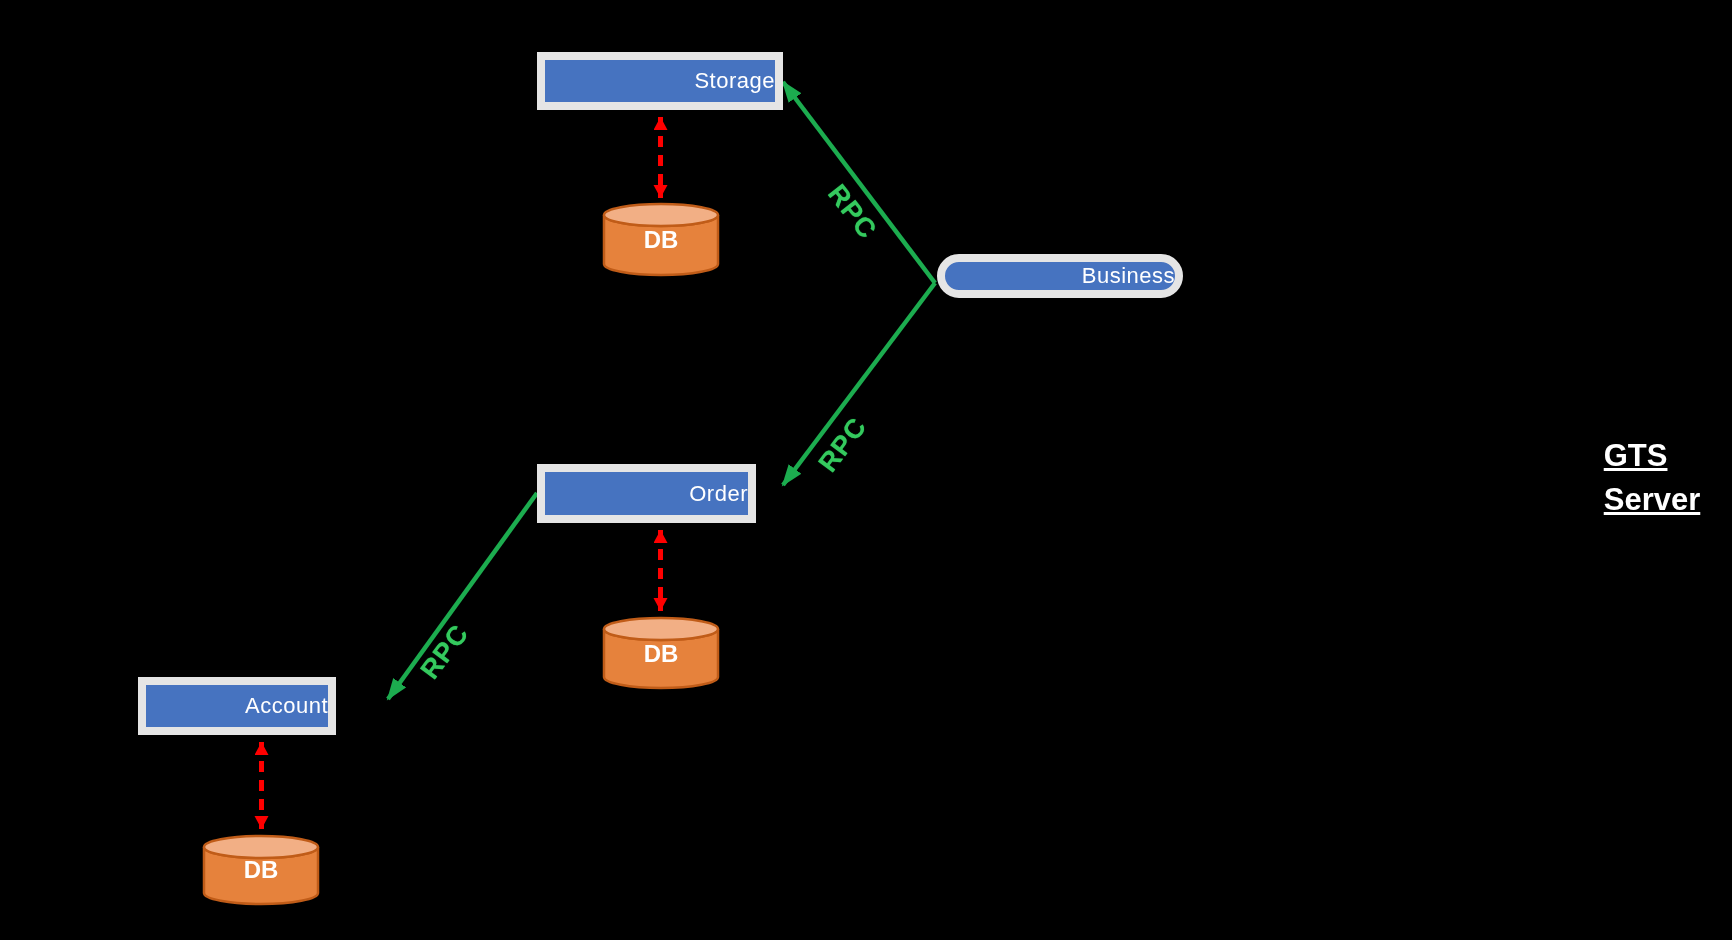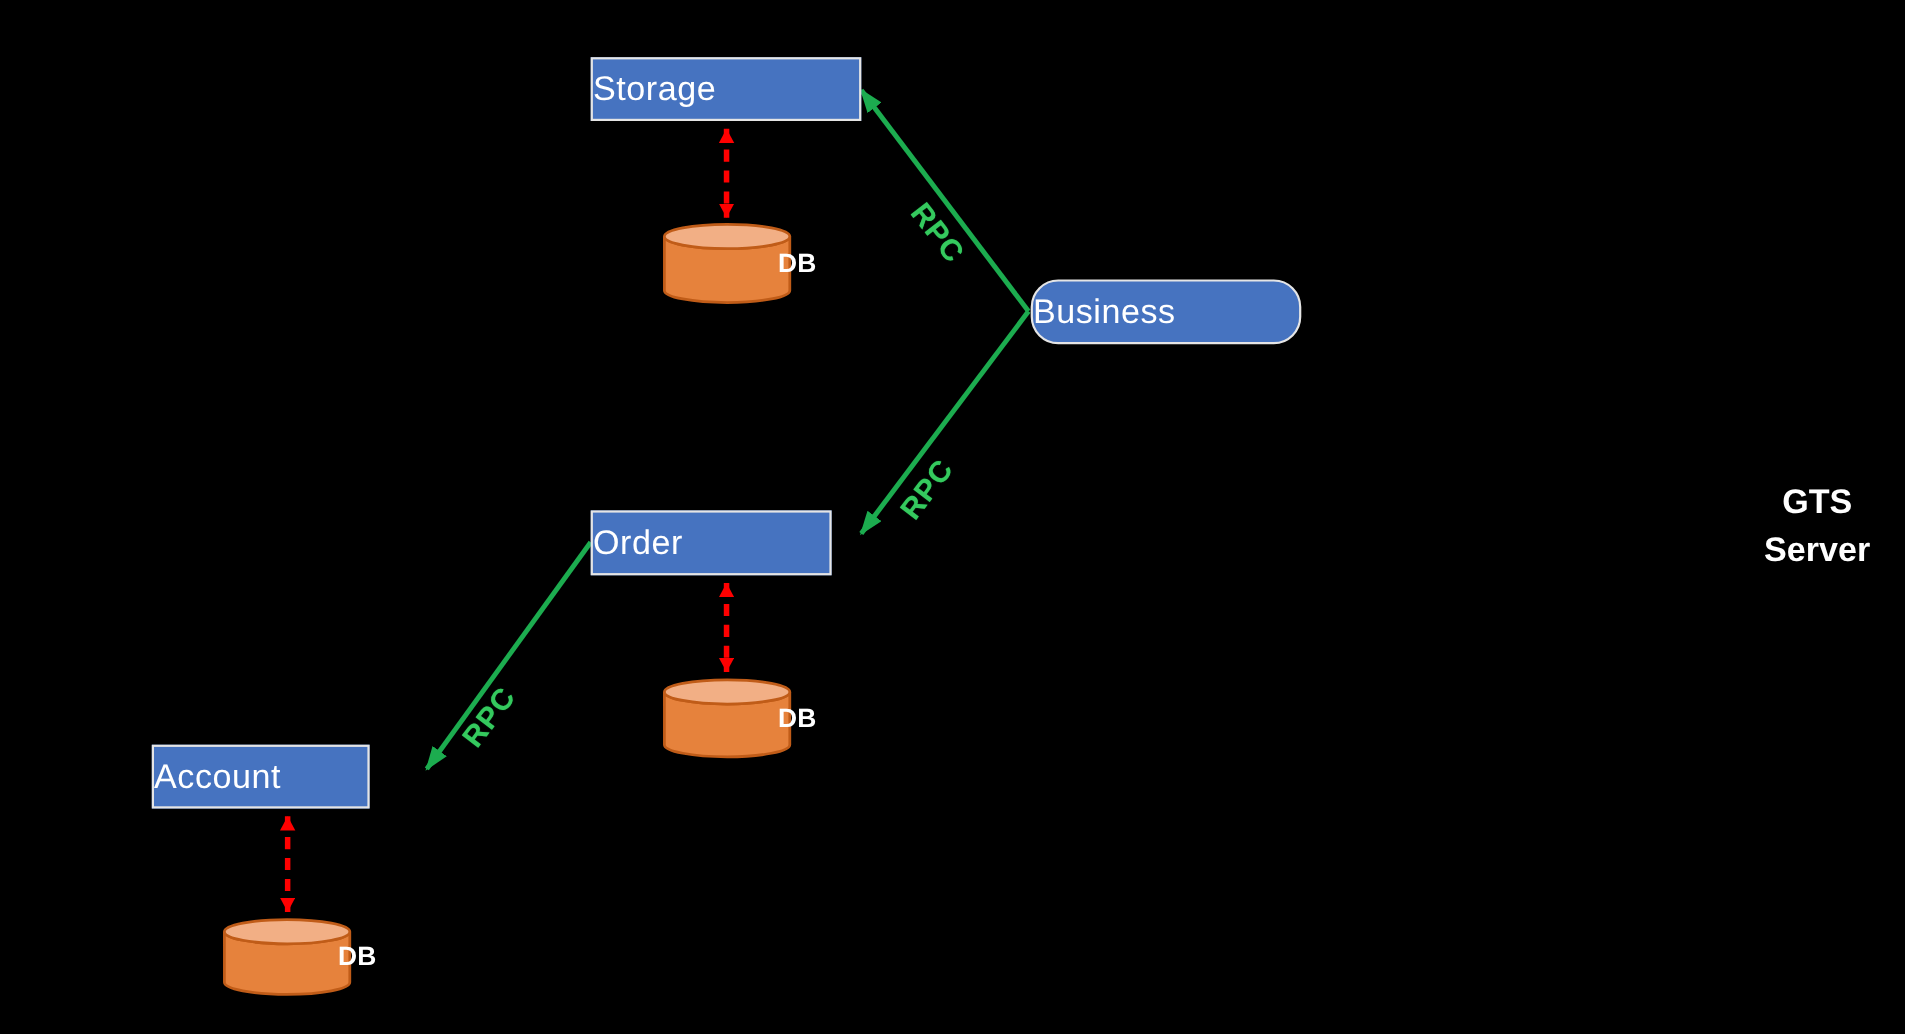--- a/index.html
+++ b/index.html
@@ -17,41 +17,40 @@
   }
   .layer {
     position: absolute;
     left: 0;
     top: 0;
   }
   .node {
     position: absolute;
     box-sizing: border-box;
     background: #4673C0;
-    border: 2px solid #e5e5e5;
+    border: 8px solid #e5e5e5;
     color: #FFFFFF;
     display: flex;
     align-items: center;
-    justify-content: flex-start;
-    font-size: 31px;
+    justify-content: flex-end;
+    font-size: 22px;
     letter-spacing: 0.5px;
   }
   .node-storage  { left: 537px; top: 52px;  width: 246px; height: 58px; }
-  .node-business { left: 937px; top: 254px; width: 246px; height: 59px; border-radius: 25px; }
+  .node-business { left: 937px; top: 254px; width: 246px; height: 44px; border-radius: 25px; }
   .node-order    { left: 537px; top: 464px; width: 219px; height: 59px; }
   .node-account  { left: 138px; top: 677px; width: 198px; height: 58px; }
 
   .db-label {
     position: absolute;
     width: 114px;
-    text-align: right;
+    text-align: center;
     color: #FFFFFF;
     font-size: 24px;
     font-weight: bold;
-    padding-left: 24px;
   }
   .db-label-storage { left: 604px; top: 226px; }
   .db-label-order   { left: 604px; top: 640px; }
   .db-label-account { left: 204px; top: 856px; }
 
   .rpc-label {
     position: absolute;
     color: #35C95E;
     font-size: 27px;
     font-weight: bold;
@@ -65,22 +64,22 @@
 
   .gts-label {
     position: absolute;
     left: 1652px;
     top: 478px;
     transform: translate(-50%,-50%);
     color: #FFFFFF;
     font-size: 31px;
     font-weight: bold;
     line-height: 44px;
-    text-align: center;
     white-space: pre-line;
+    text-decoration: underline;
   }
 </style>
 </head>
 <body>
 
 <div class="canvas">
 
   <svg class="layer" width="1732" height="940" viewBox="0 0 1732 940">
     <defs>
       <marker id="greenHead" markerUnits="userSpaceOnUse" markerWidth="24" markerHeight="18" refX="20" refY="8" orient="auto">

